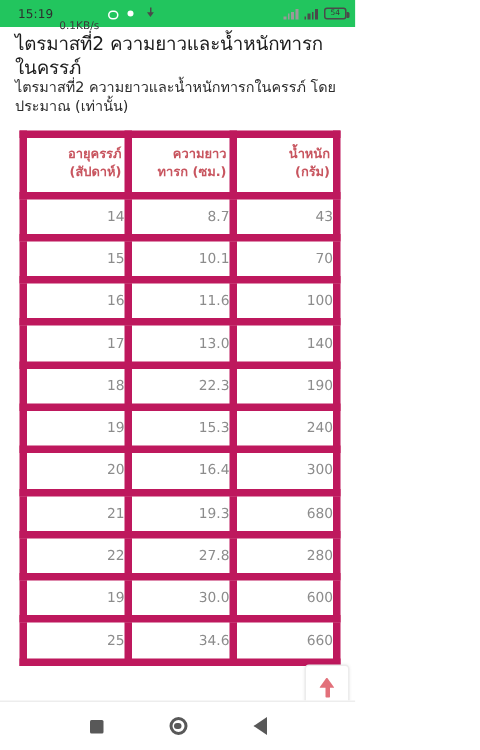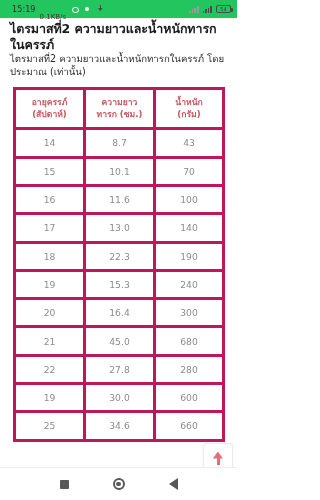--- a/index.html
+++ b/index.html
@@ -85,21 +85,21 @@
     border-radius:0 1px 1px 0;
   }
   .batt span { font-size:5px; color:#3a3a3a; line-height:1; }
 
   
   .content {
     padding:3px 10px 0 10px;
   }
   .page-title {
     font-size:12.5px;
-    font-weight:bold;
+    font-weight:normal;
     color:#1b1b1b;
     line-height:1.28;
     letter-spacing:-0.1px;
   }
   .page-subtitle {
     margin-top:0;
     font-size:9.6px;
     color:#2b2b2b;
     line-height:1.32;
   }
@@ -108,22 +108,22 @@
   .table-wrap {
     margin-top:9px;
     padding-left:3px;
   }
   table.data {
     border-collapse:collapse;
     width:209px;
     table-layout:fixed;
   }
   table.data th, table.data td {
-    border:3px solid #be185d;
-    text-align:center;
+    border:5px solid #be185d;
+    text-align:right;
     vertical-align:middle;
   }
   table.data th {
     color:#c8555f;
     font-size:8.6px;
     font-weight:bold;
     line-height:1.35;
     padding:6px 2px;
     height:40px;
   }
@@ -290,21 +290,21 @@
               <td>15.3</td>
               <td>240</td>
             </tr>
             <tr>
               <td>20</td>
               <td>16.4</td>
               <td>300</td>
             </tr>
             <tr>
               <td>21</td>
-              <td>45.0</td>
+              <td>19.3</td>
               <td>680</td>
             </tr>
             <tr>
               <td>22</td>
               <td>27.8</td>
               <td>280</td>
             </tr>
             <tr>
               <td>19</td>
               <td>30.0</td>

